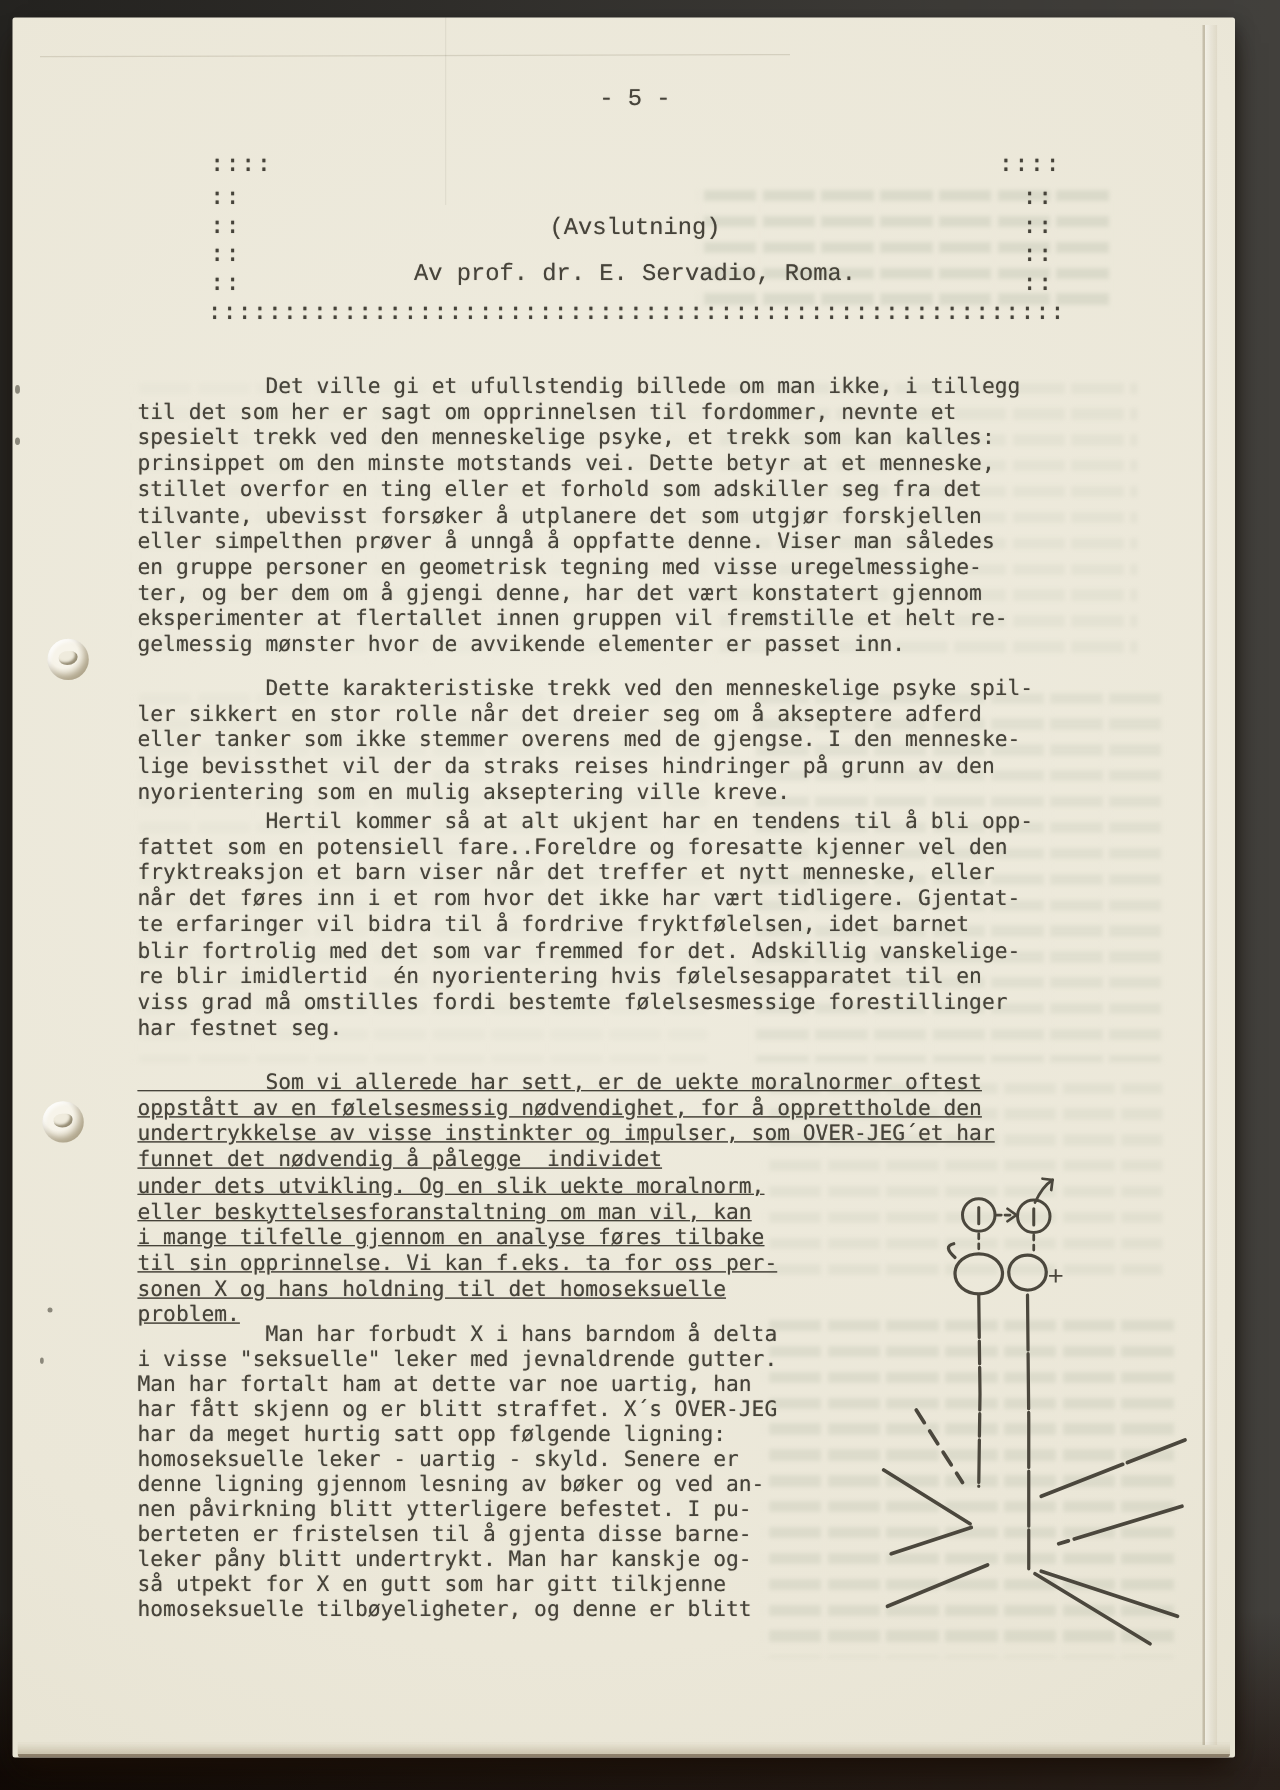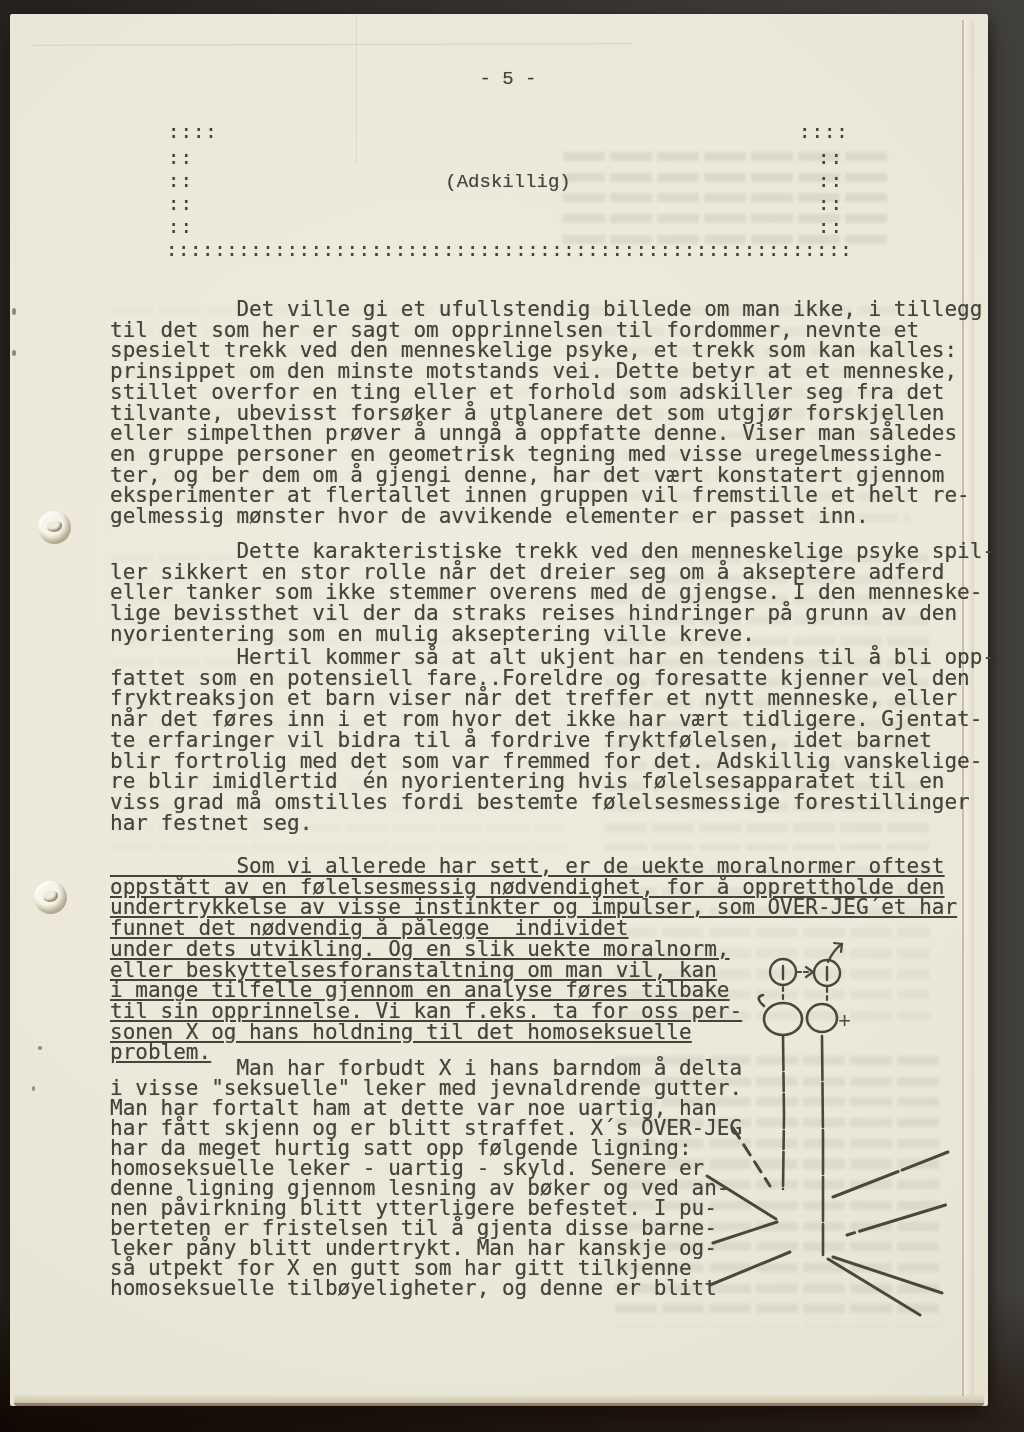--- a/index.html
+++ b/index.html
@@ -30,21 +30,21 @@
   .edge-top{position:absolute;left:22px;top:30px;width:600px;height:1px;
         background:rgba(120,110,85,.20);transform:rotate(-.15deg);}
   .crease{position:absolute;left:346px;top:0;width:1px;height:150px;background:rgba(60,55,40,.07);}
 
   .hole{position:absolute;width:33px;height:33px;border-radius:50%;
         background:radial-gradient(circle at 38% 35%, #f7f4ea 0 40%, #ddd6c2 70%, #c4bba2 100%);
         box-shadow:inset -3px -4px 5px rgba(140,128,98,.55), inset 2px 2px 3px rgba(255,255,255,.8);}
   .hole .tear{position:absolute;left:9px;top:10px;width:15px;height:11px;
         border-radius:50% 40% 60% 50%;background:#efebdd;
         box-shadow:inset -2px -2px 2px rgba(110,98,70,.7);}
-  .para{position:absolute;margin:0;font-size:21px;line-height:20.7px;white-space:pre;
+  .para{position:absolute;margin:0;font-size:17px;line-height:20.7px;white-space:pre;
         color:var(--ink);text-shadow:0 0 .7px rgba(70,64,52,.55);}
   .hdr{position:absolute;left:156px;width:684px;text-align:center;margin:0;
        font-size:19px;white-space:pre;color:var(--ink);text-shadow:0 0 .7px rgba(70,64,52,.5);}
   .orn{position:absolute;margin:0;font-size:19px;white-space:pre;color:var(--ink);
        line-height:23px;letter-spacing:1px;text-shadow:0 0 .7px rgba(70,64,52,.5);}
   .orn-bottom{position:absolute;left:156px;top:224px;width:688px;margin:0;overflow:hidden;
        font-size:19px;white-space:pre;letter-spacing:.6px;color:var(--ink);
        text-shadow:0 0 .7px rgba(70,64,52,.5);}
 
   
@@ -97,21 +97,22 @@
     <pre class="orn" style="left:158px;top:132px;">::
 ::
 ::
 ::</pre>
     <pre class="orn" style="left:808px;top:132px;">::
 ::
 ::
 ::</pre>
     <pre class="orn-bottom">::::::::::::::::::::::::::::::::::::::::::::::::::::::::::::</pre>
 
-    <p class="hdr" style="top:157px;">(Adskillig)</p>
+    <p class="hdr" style="top:157px;">(Avslutning)</p>
+    <p class="hdr" style="top:194px;">Av prof. dr. E. Servadio, Roma.</p>
 
     <pre class="para" style="left:100px;top:285px;">          Det ville gi et ufullstendig billede om man ikke, i tillegg
 til det som her er sagt om opprinnelsen til fordommer, nevnte et
 spesielt trekk ved den menneskelige psyke, et trekk som kan kalles:
 prinsippet om den minste motstands vei. Dette betyr at et menneske,
 stillet overfor en ting eller et forhold som adskiller seg fra det
 tilvante, ubevisst forsøker å utplanere det som utgjør forskjellen
 eller simpelthen prøver å unngå å oppfatte denne. Viser man således
 en gruppe personer en geometrisk tegning med visse uregelmessighe-
 ter, og ber dem om å gjengi denne, har det vært konstatert gjennom

